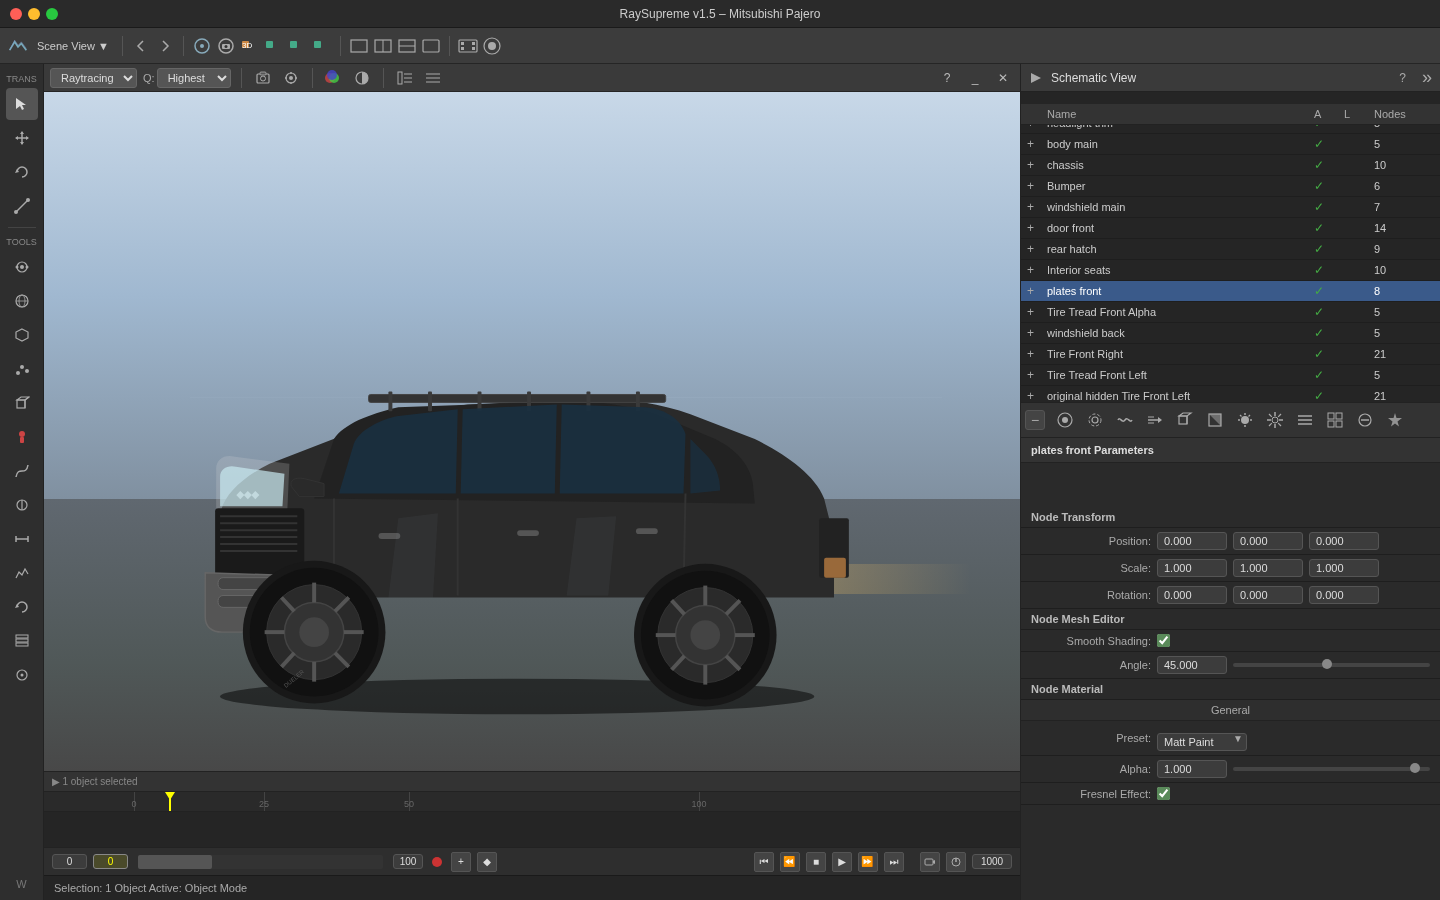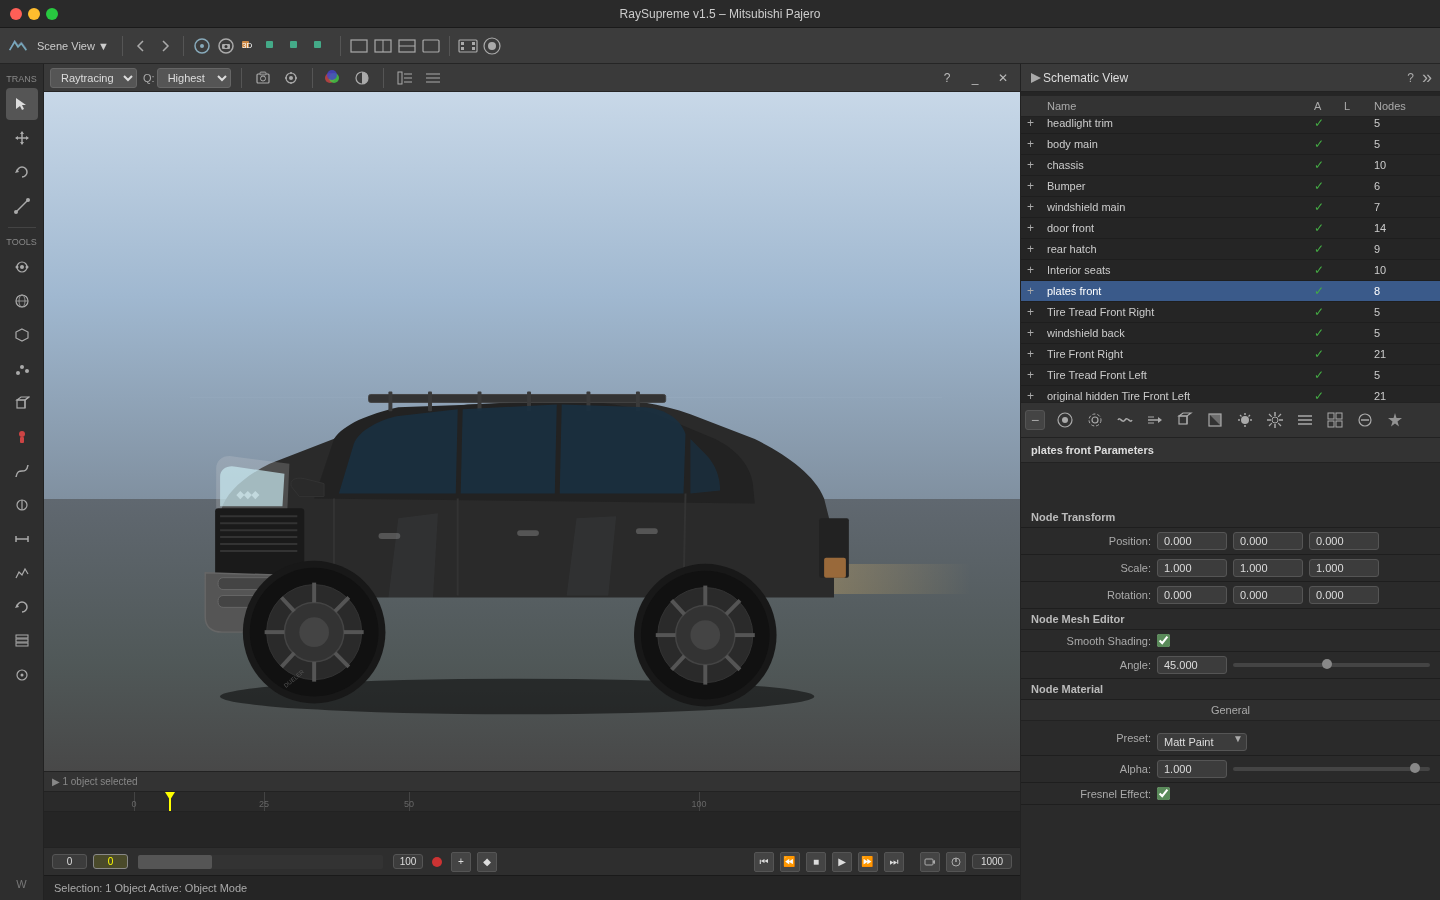--- a/index.html
+++ b/index.html
@@ -209,38 +209,38 @@
       border-left: 1px solid #222;
     }
 
     
     #schematic-header {
       height: 28px;
       background: #3a3a3a;
       display: flex;
       align-items: center;
       padding: 0 8px;
-      gap: 0;
+      gap: 8px;
       border-bottom: 1px solid #222;
     }
     #schematic-table {
       height: 310px;
       overflow-y: auto;
       background: #252525;
     }
     .schema-header-row {
       display: grid;
       grid-template-columns: 20px 1fr 30px 30px 60px;
       background: #333;
       padding: 4px 6px;
       font-size: 11px;
       color: #aaa;
       border-bottom: 1px solid #222;
       position: sticky;
-      top: 4px;
+      top: 12px;
     }
     .schema-row {
       display: grid;
       grid-template-columns: 20px 1fr 30px 30px 60px;
       padding: 3px 6px;
       font-size: 11px;
       color: #ccc;
       border-bottom: 1px solid #1e1e1e;
       cursor: pointer;
       align-items: center;
@@ -1083,21 +1083,21 @@
     </div>
           <div class="schema-row selected">
       <span class="schema-plus">+</span>
       <span>plates front</span>
       <span class="schema-check">✓</span>
       <span></span>
       <span>8</span>
     </div>
           <div class="schema-row">
       <span class="schema-plus">+</span>
-      <span>Tire Tread Front Right</span>
+      <span>Tire Tread Front Alpha</span>
       <span class="schema-check">✓</span>
       <span></span>
       <span>5</span>
     </div>
           <div class="schema-row">
       <span class="schema-plus">+</span>
       <span>windshield back</span>
       <span class="schema-check">✓</span>
       <span></span>
       <span>5</span>

